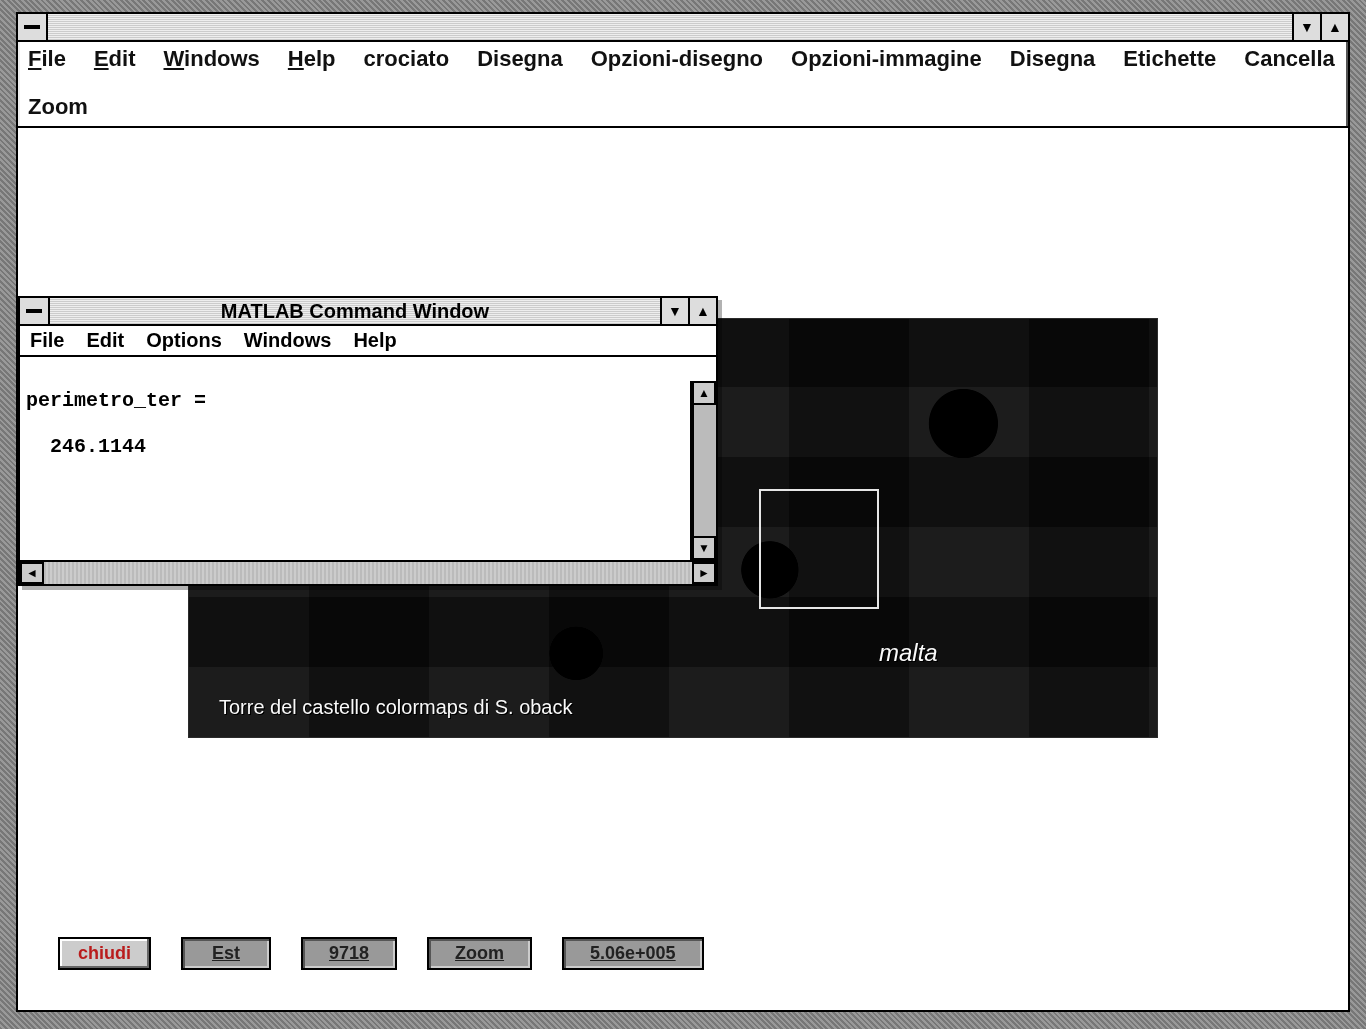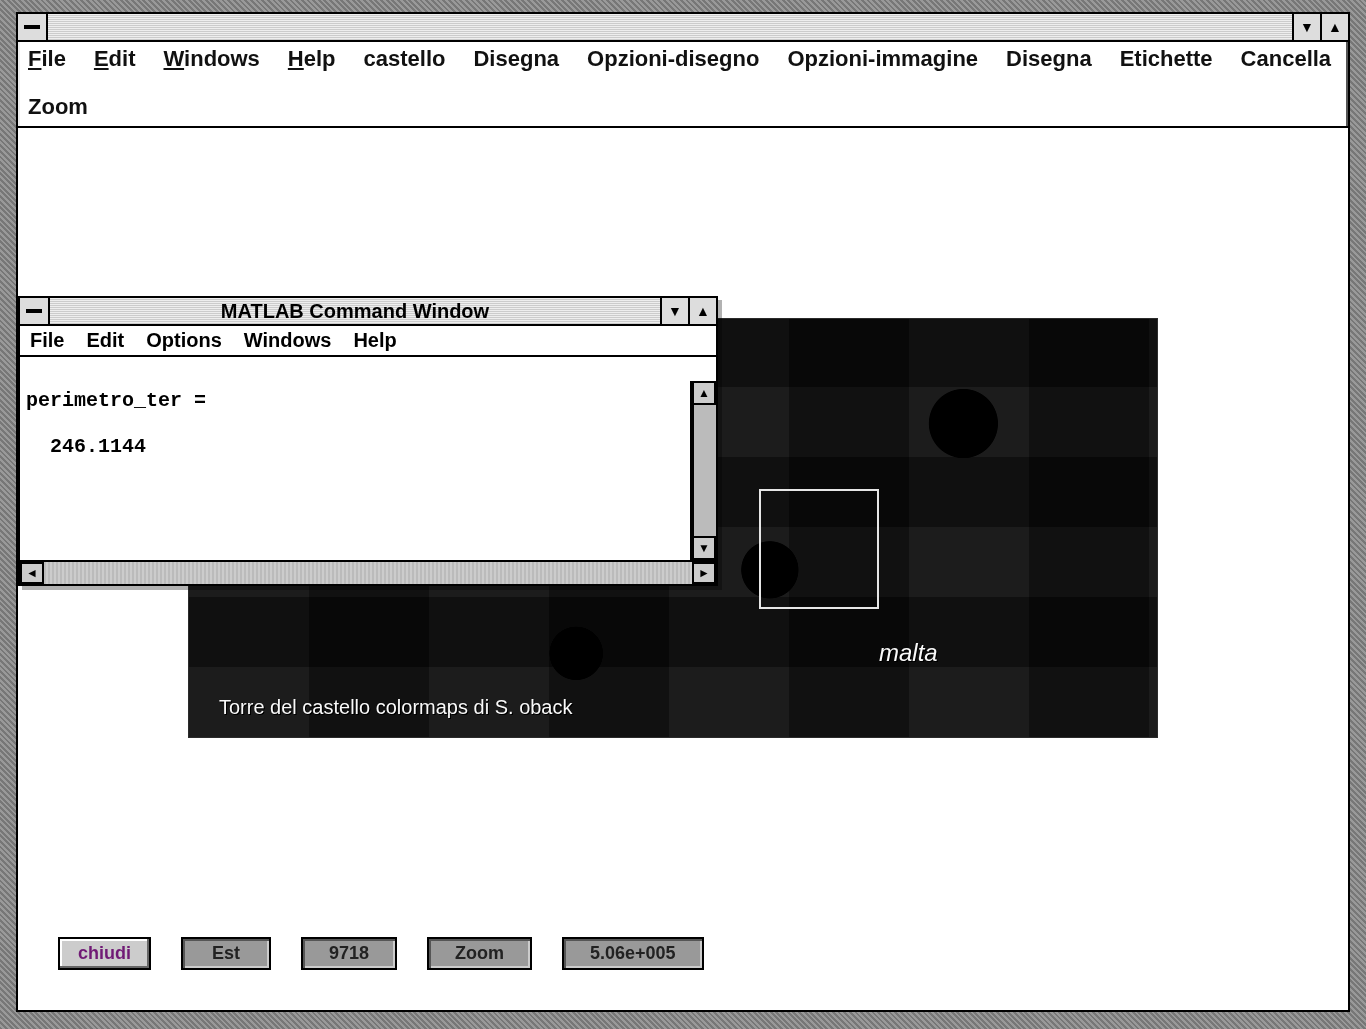--- a/index.html
+++ b/index.html
@@ -124,32 +124,33 @@
     gap: 30px;
     align-items: center;
   }
   .btn3d {
     padding: 4px 18px;
     font-size: 18px;
     font-weight: bold;
     background: #ccc;
     border: 2px solid #000;
     box-shadow: inset -2px -2px 0 #666, inset 2px 2px 0 #fff;
-    color: #701a75;
+    color: #b91c1c;
   }
   .stat3d {
     padding: 4px 26px;
     font-size: 18px;
     font-weight: bold;
     background: #999;
     border: 2px solid #000;
     box-shadow: inset 2px 2px 0 #555, inset -2px -2px 0 #ccc;
     color: #222;
     min-width: 90px;
     text-align: center;
+    text-decoration: underline;
   }
   
   .matlab-window {
     position: absolute;
     left: 0px;
     top: 168px;
     width: 700px;
     height: 290px;
     background: #fff;
     border: 2px solid #000;
@@ -235,21 +236,21 @@
       <div class="mmbtn">▼</div>
       <div class="mmbtn">▲</div>
     </div>
   </div>
 
   <div class="menubar">
     <span class="mi"><span class="ul">F</span>ile</span>
     <span class="mi"><span class="ul">E</span>dit</span>
     <span class="mi"><span class="ul">W</span>indows</span>
     <span class="mi"><span class="ul">H</span>elp</span>
-    <span class="mi">castello</span>
+    <span class="mi">crociato</span>
     <span class="mi">Disegna</span>
     <span class="mi">Opzioni-disegno</span>
     <span class="mi">Opzioni-immagine</span>
     <span class="mi">Disegna</span>
     <span class="mi">Etichette</span>
     <span class="mi">Cancella</span>
     <span class="mi">Zoom</span>
   </div>
 
   <div class="client">

